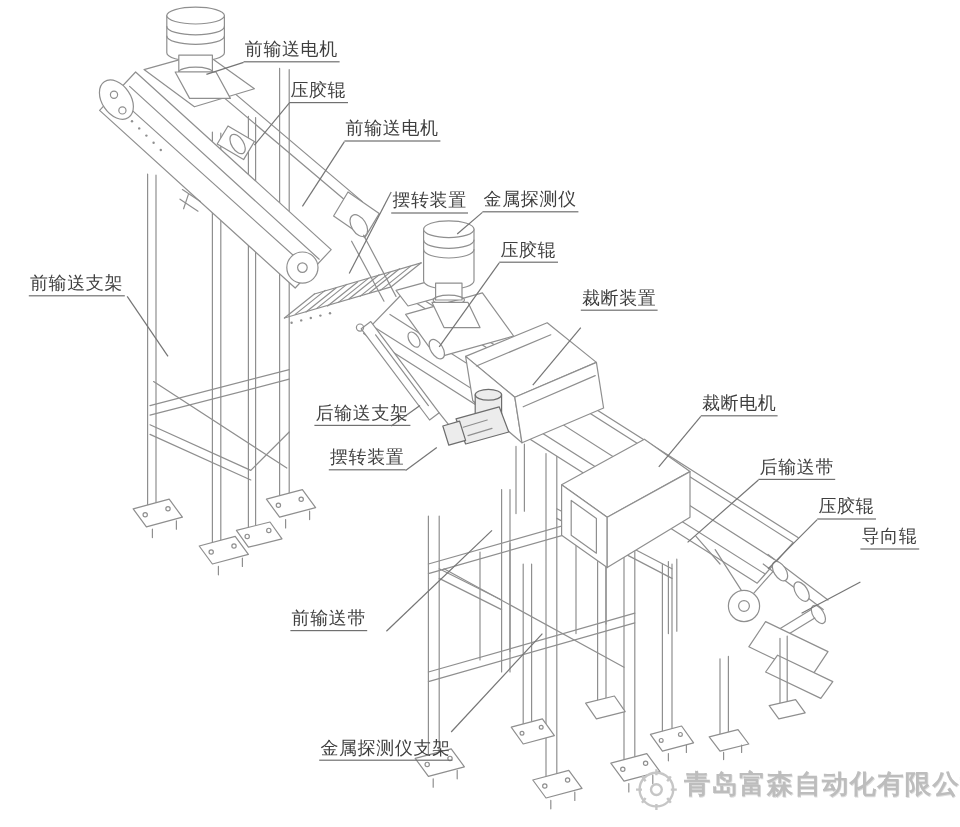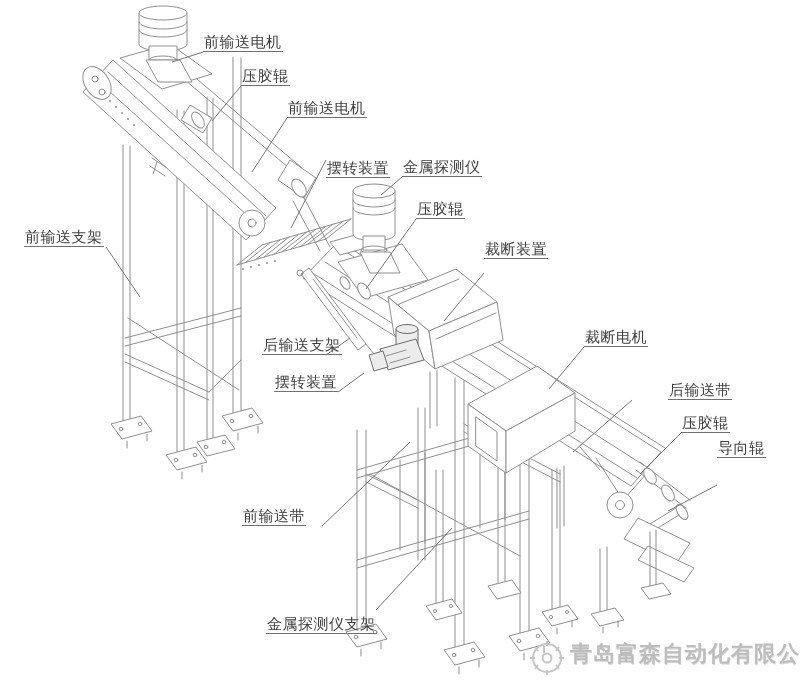--- a/index.html
+++ b/index.html
@@ -198,21 +198,21 @@
 </svg>
 
   <div class="callout" style="left:203px;top:33px">前输送电机</div>
   <div class="callout" style="left:241px;top:67px">压胶辊</div>
   <div class="callout" style="left:287px;top:99px">前输送电机</div>
   <div class="callout" style="left:326px;top:159px">摆转装置</div>
   <div class="callout" style="left:402px;top:158px">金属探测仪</div>
   <div class="callout" style="left:416px;top:200px">压胶辊</div>
   <div class="callout" style="left:484px;top:240px">裁断装置</div>
   <div class="callout" style="left:584px;top:328px">裁断电机</div>
-  <div class="callout" style="left:668px;top:381px">后输送带</div>
+  <div class="callout" style="left:632px;top:381px">后输送带</div>
   <div class="callout" style="left:681px;top:414px">压胶辊</div>
   <div class="callout" style="left:717px;top:439px">导向辊</div>
   <div class="callout" style="left:24px;top:228px">前输送支架</div>
   <div class="callout" style="left:262px;top:336px">后输送支架</div>
   <div class="callout" style="left:274px;top:373px">摆转装置</div>
   <div class="callout" style="left:242px;top:507px">前输送带</div>
   <div class="callout" style="left:266px;top:615px">金属探测仪支架</div>
 
   <div class="watermark-text">青岛富森自动化有限公司</div>
 

